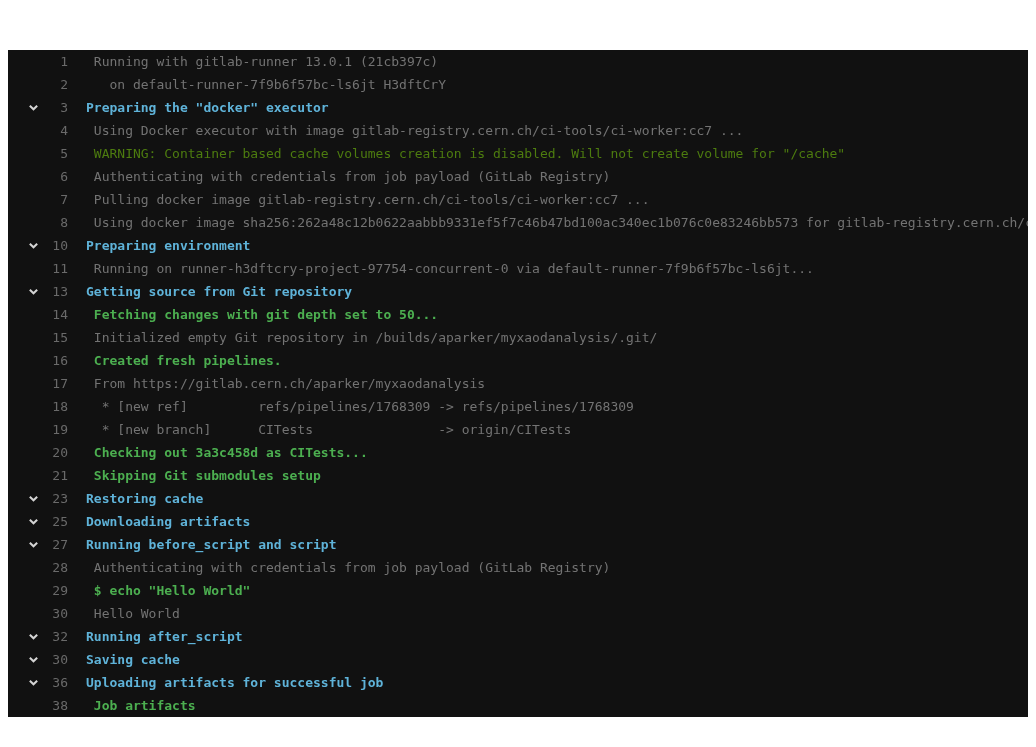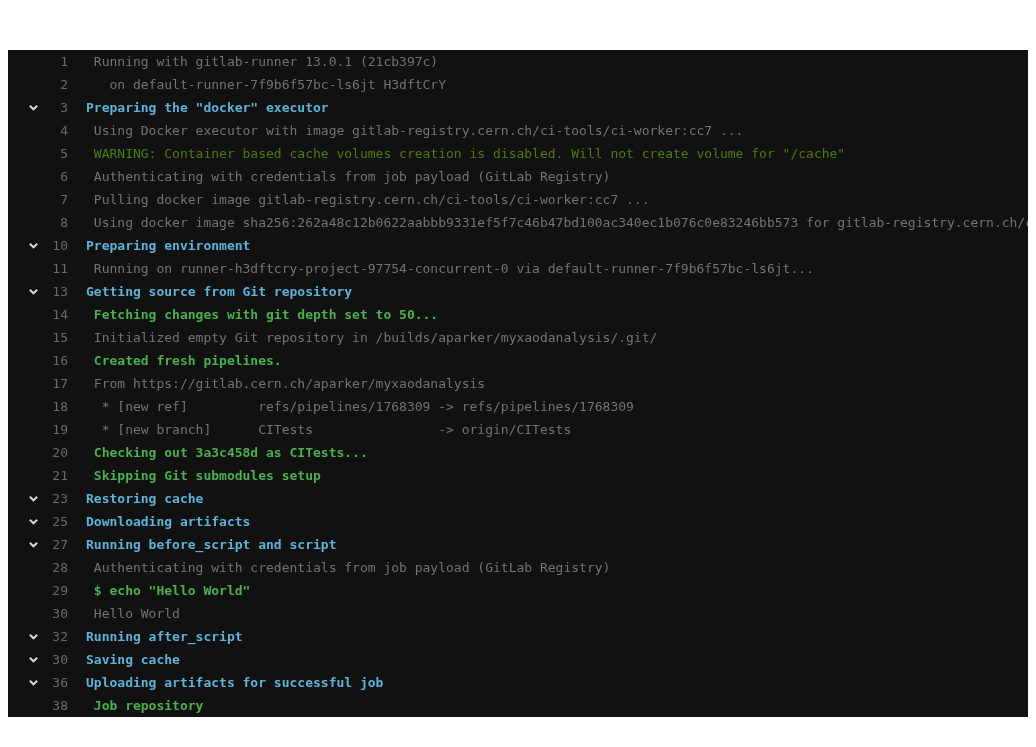--- a/index.html
+++ b/index.html
@@ -299,15 +299,15 @@
         </span>
         <span class="lineno">36</span>
       </div>
       <span class="content c-section">Uploading artifacts for successful job</span>
     </div>
     <div class="log-line">
       <div class="gutter">
         <span class="chevron-spacer"></span>
         <span class="lineno">38</span>
       </div>
-      <span class="content c-greenb"> Job repository</span>
+      <span class="content c-greenb"> Job artifacts</span>
     </div>
   </div>
 
 </body></html>

